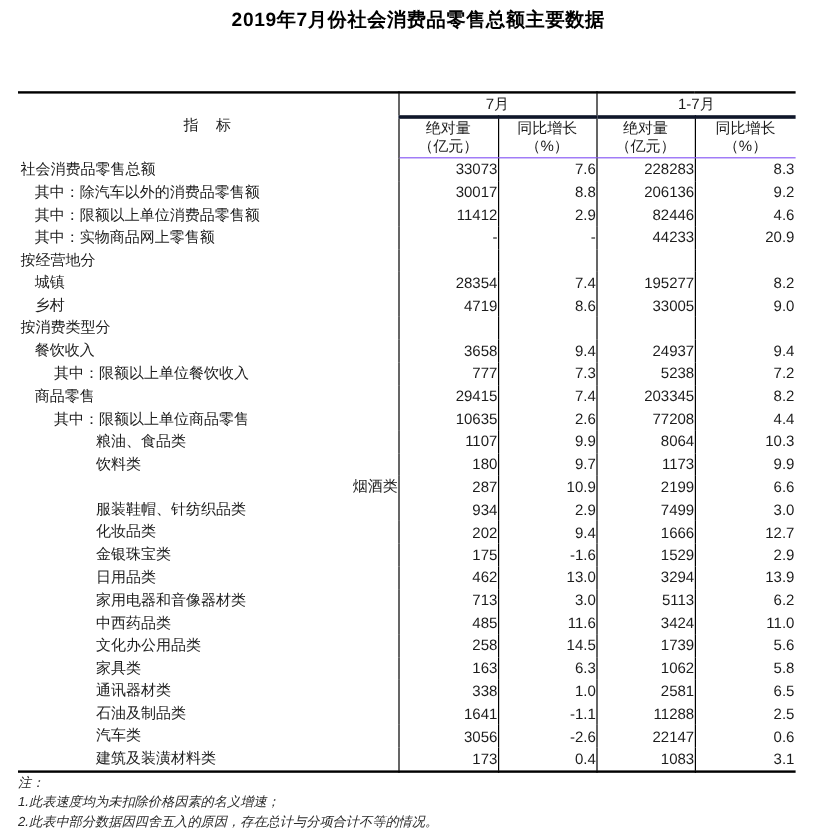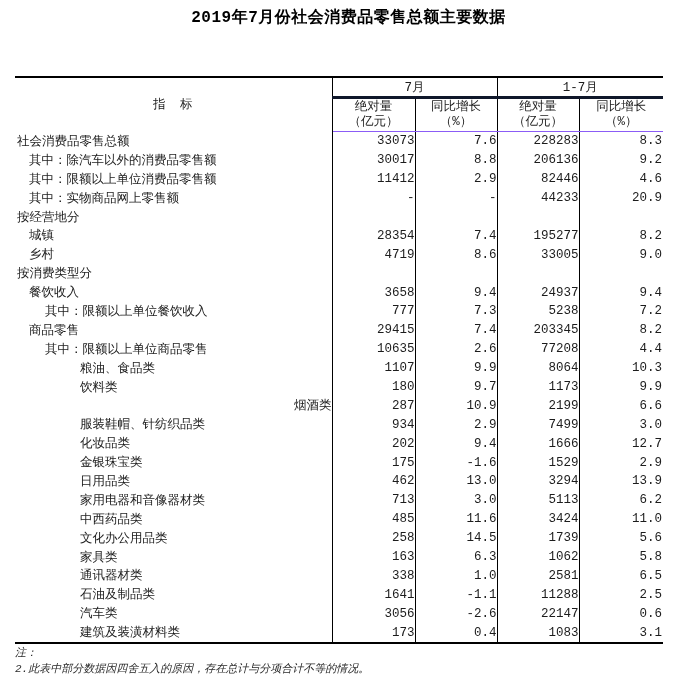--- a/index.html
+++ b/index.html
@@ -2,21 +2,21 @@
 <html><head>
 <meta charset="utf-8">
 <style>
   html, body { margin: 0; padding: 0; background: #fff; }
   .page {
     position: relative;
     width: 697px;
     height: 698px;
     background: #ffffff;
     overflow: hidden;
-    font-family: Liberation Mono, monospace;
+    font-family: Liberation Sans, sans-serif;
     color: #1c1c1c;
   }
   .title {
     position: absolute;
     top: 7px;
     left: 0;
     width: 100%;
     text-align: center;
     font-size: 16px;
     font-weight: bold;
@@ -289,16 +289,17 @@
           <td class="num v">173</td>
           <td class="num v">0.4</td>
           <td class="num v">1083</td>
           <td class="num last">3.1</td>
         </tr>
       </tbody>
   </table>
 
   <div class="notes">
     <div>注：</div>
+    <div>1.此表速度均为未扣除价格因素的名义增速；</div>
     <div>2.此表中部分数据因四舍五入的原因，存在总计与分项合计不等的情况。</div>
   </div>
 
 </div>
 
 </body></html>

